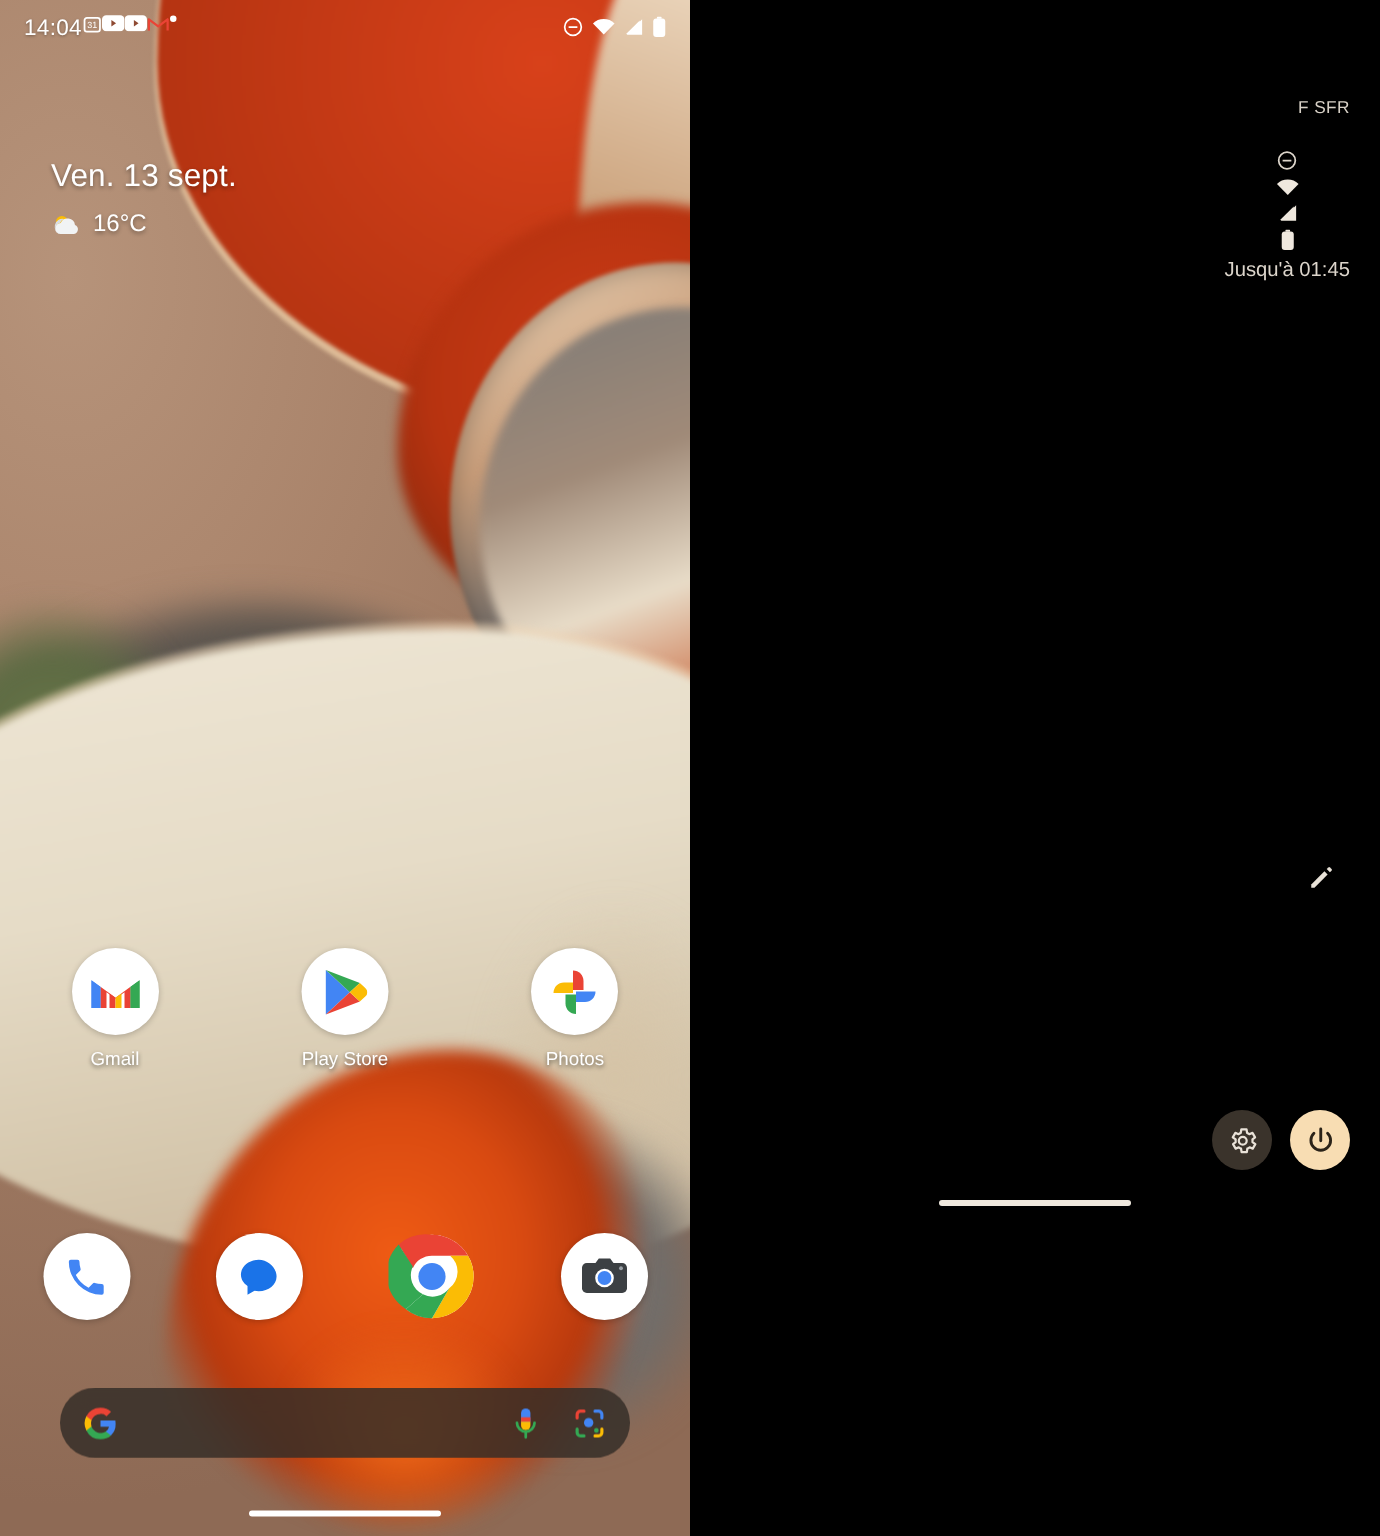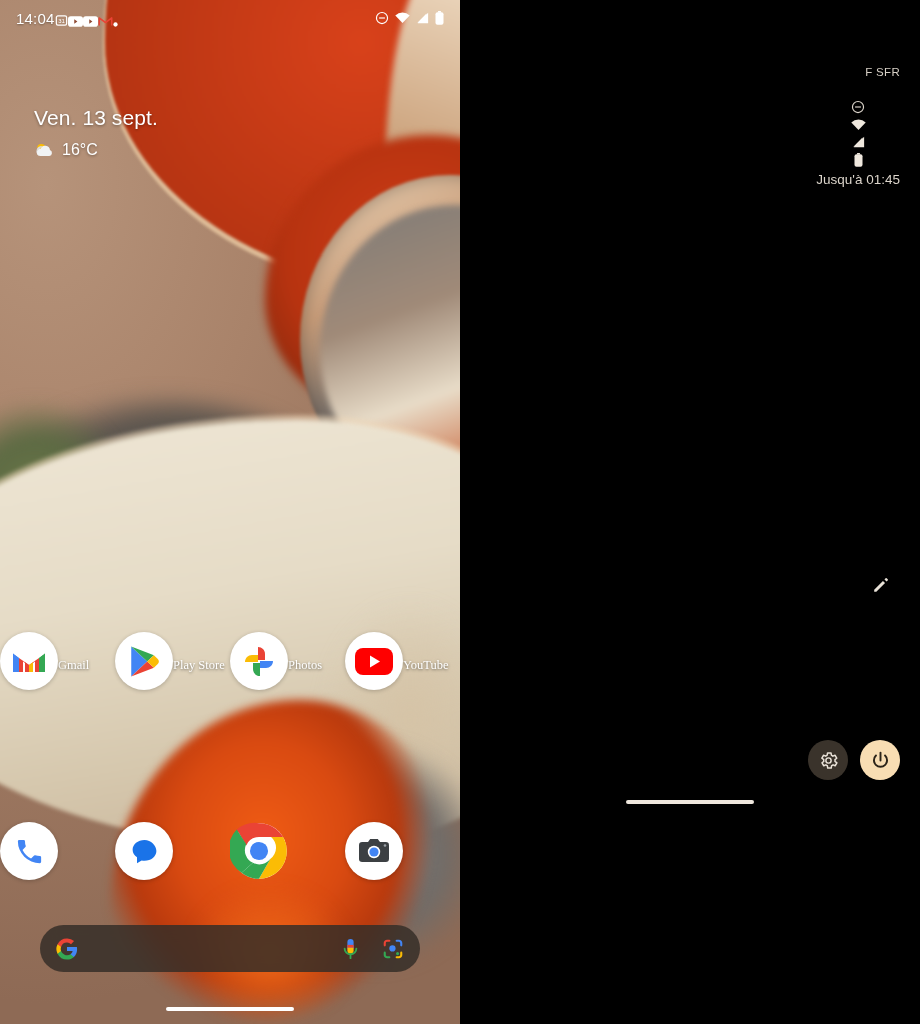--- a/index.html
+++ b/index.html
@@ -92,36 +92,36 @@
     border-radius:40% 60% 55% 45%/40% 50% 50% 60%;
     filter:blur(3px);
   }
 
   
   .statusbar {
     position:absolute; left:0; top:0; width:460px; height:36px;
     display:flex; align-items:center; padding:0 16px;
     color:#fff; font-size:15px;
   }
-  .sb-left { display:flex; align-items:flex-end; gap:0; }
+  .sb-left { display:flex; align-items:flex-start; gap:0; }
   .sb-time { font-size:15px; font-weight:500; letter-spacing:.2px; text-shadow:0 1px 2px rgba(0,0,0,.35); }
   .sb-right { margin-left:auto; display:flex; align-items:center; gap:6px; }
   .ic { display:inline-flex; align-items:center; justify-content:center; }
 
   
   .ls-block { position:absolute; left:34px; top:106px; color:#fff; }
   .ls-date { font-size:21px; font-weight:400; letter-spacing:.1px; text-shadow:0 1px 3px rgba(0,0,0,.4); }
   .ls-weather { display:flex; align-items:center; gap:7px; margin-top:11px; }
   .ls-temp { font-size:16px; text-shadow:0 1px 3px rgba(0,0,0,.4); }
 
   
   .app-row { position:absolute; left:0; width:460px; display:flex; }
   .app-row.r1 { top:632px; }
   .app-row.r2 { top:822px; }
-  .app-cell { flex:1; display:flex; flex-direction:row; align-items:center;font-family:Liberation Serif, serif; }
+  .app-cell { flex:1; display:flex; flex-direction:column; align-items:center; }
   .app-icon {
     width:58px; height:58px; border-radius:50%;
     background:#fff; position:relative;
     display:flex; align-items:center; justify-content:center;
     box-shadow:0 1px 4px rgba(0,0,0,.22);
   }
   .app-icon.noBg { background:transparent; box-shadow:none; }
   .app-label {
     margin-top:9px; color:#fff; font-size:12.5px;
     text-shadow:0 1px 3px rgba(0,0,0,.55);
@@ -281,29 +281,20 @@
         <div class="app-icon">
           <svg width="34" height="34" viewBox="0 0 34 34">
             <path d="M16 3c3.9 0 7 3.1 7 7v6h-7z" fill="#EA4335"></path>
             <path d="M31 17c0 3.9-3.1 7-7 7h-6v-7z" fill="#4285F4"></path>
             <path d="M18 32c-3.9 0-7-3.1-7-7v-6h7z" fill="#34A853"></path>
             <path d="M3 18c0-3.9 3.1-7 7-7h6v7z" fill="#FBBC05"></path>
           </svg>
         </div>
         <div class="app-label">Photos</div>
       </div>
-      <div class="app-cell">
-        <div class="app-icon">
-          <svg width="38" height="27" viewBox="0 0 38 27">
-            <rect x="0" y="0" width="38" height="27" rx="8" fill="#FF0000"></rect>
-            <path d="M15 7.5l10 6-10 6z" fill="#fff"></path>
-          </svg>
-        </div>
-        <div class="app-label">YouTube</div>
-      </div>
     </div>
 
     <div class="app-row r2">
       <div class="app-cell">
         <div class="app-icon">
           <svg width="31" height="31" viewBox="0 0 24 24">
               <path d="M6.6 10.8a15.1 15.1 0 0 0 6.6 6.6l2.2-2.2a1 1 0 0 1 1-.25 11.4 11.4 0 0 0 3.6.58 1 1 0 0 1 1 1V20a1 1 0 0 1-1 1A17 17 0 0 1 3 4a1 1 0 0 1 1-1h3.5a1 1 0 0 1 1 1 11.4 11.4 0 0 0 .57 3.6 1 1 0 0 1-.25 1z" fill="#4285F4"></path>
             </svg>
         </div>
       </div>

